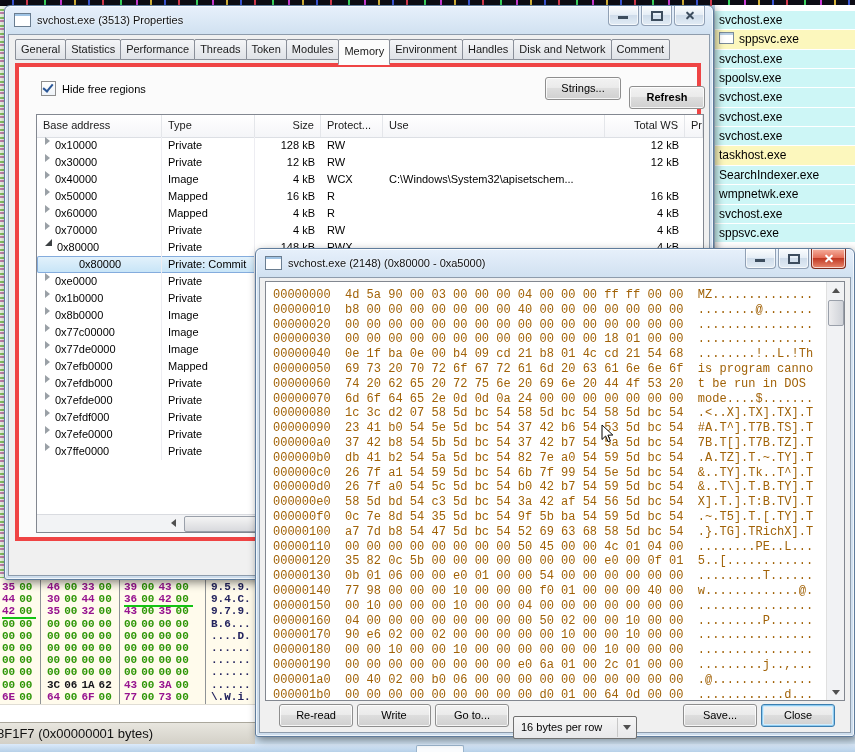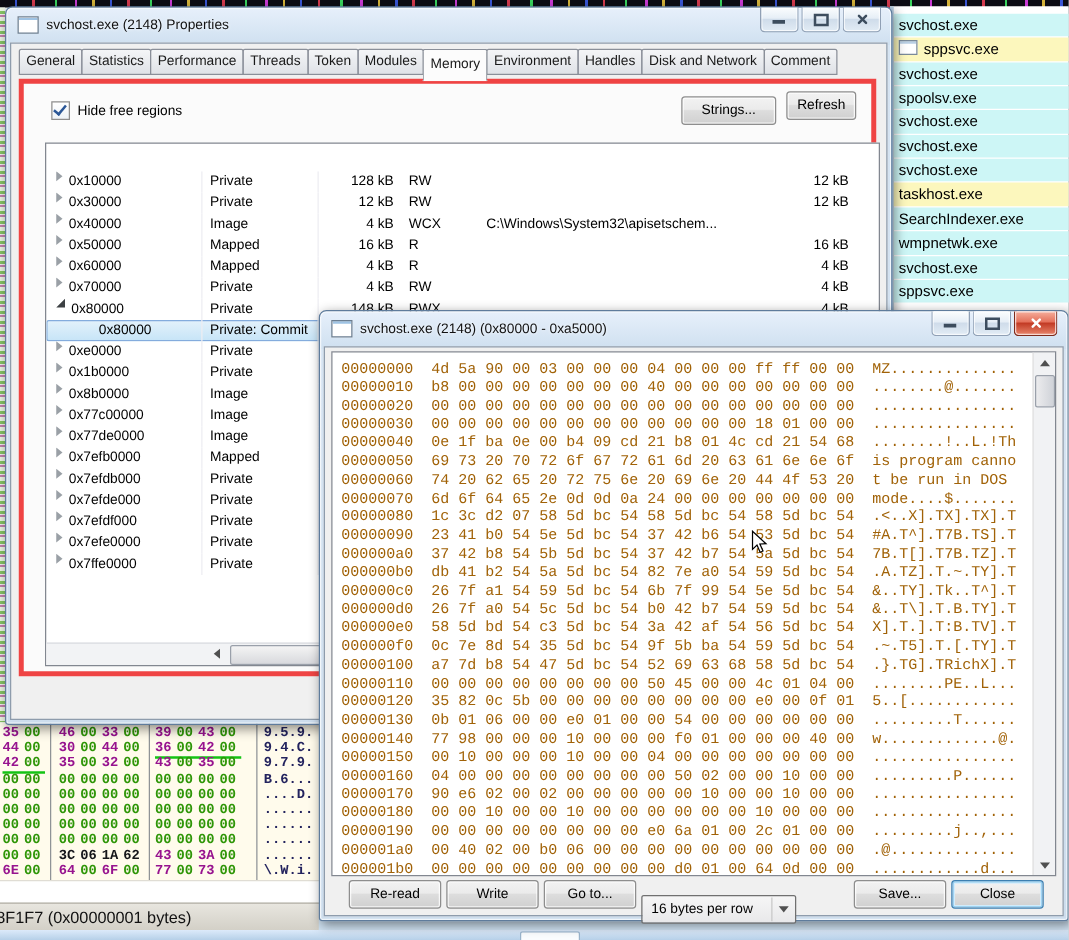--- a/index.html
+++ b/index.html
@@ -50,21 +50,21 @@
   .tab.selected{height:24px;line-height:22px;background:#fcfcfc;position:relative;z-index:4;border-bottom:1px solid #fcfcfc;margin-bottom:-1px;}
   .tabpage{position:absolute;left:6px;right:8px;top:28px;bottom:34px;background:#fbfbfb;border:4px solid #ef4444;z-index:1;}
   .chk-row{position:absolute;left:22px;top:14px;display:flex;align-items:center;font-size:11px;gap:6px;cursor:default;}
   .chk{width:13px;height:13px;background:linear-gradient(#fff,#eef3f8);border:1px solid #8e8e8e;position:relative;flex:none;}
   .tick{position:absolute;left:3px;top:0;width:4px;height:8px;border-right:2px solid #2b5797;border-bottom:2px solid #2b5797;transform:rotate(40deg);}
   .btn{position:absolute;height:23px;line-height:21px;text-align:center;font-size:11px;color:#000;
        background:linear-gradient(#f2f2f2,#ebebeb 45%,#dddddd 50%,#d0d0d0);border:1px solid #8e8e8e;border-radius:3px;
        box-shadow:inset 0 0 0 1px rgba(255,255,255,.8);box-sizing:border-box;}
   .btn.focused{border-color:#3c7fb1;box-shadow:inset 0 0 0 1px #8ecbf0, inset 0 0 0 2px #d3ecfb;}
   .strings-btn{left:526px;top:10px;width:76px;}
-  .refresh-btn{left:610px;top:6px;width:56px;}
+  .refresh-btn{left:610px;top:19px;width:76px;font-weight:bold;}
 
   .memtable{position:absolute;left:17px;top:47px;width:666px;height:417px;background:#fff;border:1px solid #828790;overflow:hidden;}
   .mem-header{position:absolute;left:0;top:0;right:0;height:22px;display:flex;background:linear-gradient(#ffffff,#f4f5f8);
               border-bottom:1px solid #dcdfe4;font-size:11px;color:#1a1a1a;}
   .hcell{padding:4px 6px 0;border-right:1px solid #e4e6ea;box-sizing:border-box;white-space:nowrap;overflow:hidden;flex:none;}
   .w0{width:125px;} .w1{width:93px;} .w2{width:66px;text-align:right;} .w3{width:62px;} .w4{width:222px;} .w5{width:80px;text-align:right;} .w6{flex:1;}
   .mem-body{position:absolute;left:0;top:22px;right:0;bottom:17px;overflow:hidden;}
   .mem-row{display:flex;height:17px;line-height:17px;font-size:11px;color:#000;white-space:nowrap;}
   .mem-row.selected{background:linear-gradient(#e4f2fb,#c6e4f7);box-shadow:inset 0 0 0 1px #84acdd;border-radius:2px;}
   .mcell{padding:0 6px;box-sizing:border-box;overflow:hidden;flex:none;white-space:nowrap;}
@@ -215,21 +215,21 @@
   </div>
 
   <div class="strip-under-hex"></div>
   <div class="taskbar">
     <div class="task-btn"></div>
   </div>
 
   <div class="win props">
     <div class="titlebar">
       <span class="app-ico"></span>
-      <span class="title-text">svchost.exe (2148) Properties</span>
+      <span class="title-text">svchost.exe (3513) Properties</span>
       <span class="caps">
         <span class="cap">
             <span class="g-min"></span>
           </span>
         <span class="cap">
             <span class="g-max"></span>
           </span>
         <span class="cap">
             <span class="g-x">
               <i></i>
@@ -255,20 +255,29 @@
       <div class="tabpage">
         <label class="chk-row">
           <span class="chk">
               <span class="tick"></span>
             </span>
           <span>Hide free regions</span>
         </label>
         <div class="btn strings-btn">Strings...</div>
         <div class="btn refresh-btn">Refresh</div>
         <div class="memtable">
+          <div class="mem-header">
+              <div class="hcell w0">Base address</div>
+              <div class="hcell w1">Type</div>
+              <div class="hcell w2">Size</div>
+              <div class="hcell w3">Protect...</div>
+              <div class="hcell w4">Use</div>
+              <div class="hcell w5">Total WS</div>
+              <div class="hcell w6">Pr</div>
+            </div>
           <div class="mem-body">
               <div class="mem-row">
                 <div class="mcell w0">
                   <span class="tri tri-collapsed"></span>
                   <span>0x10000</span>
                 </div>
                 <div class="mcell w1">Private</div>
                 <div class="mcell w2">128 kB</div>
                 <div class="mcell w3">RW</div>
                 <div class="mcell w4"></div>

